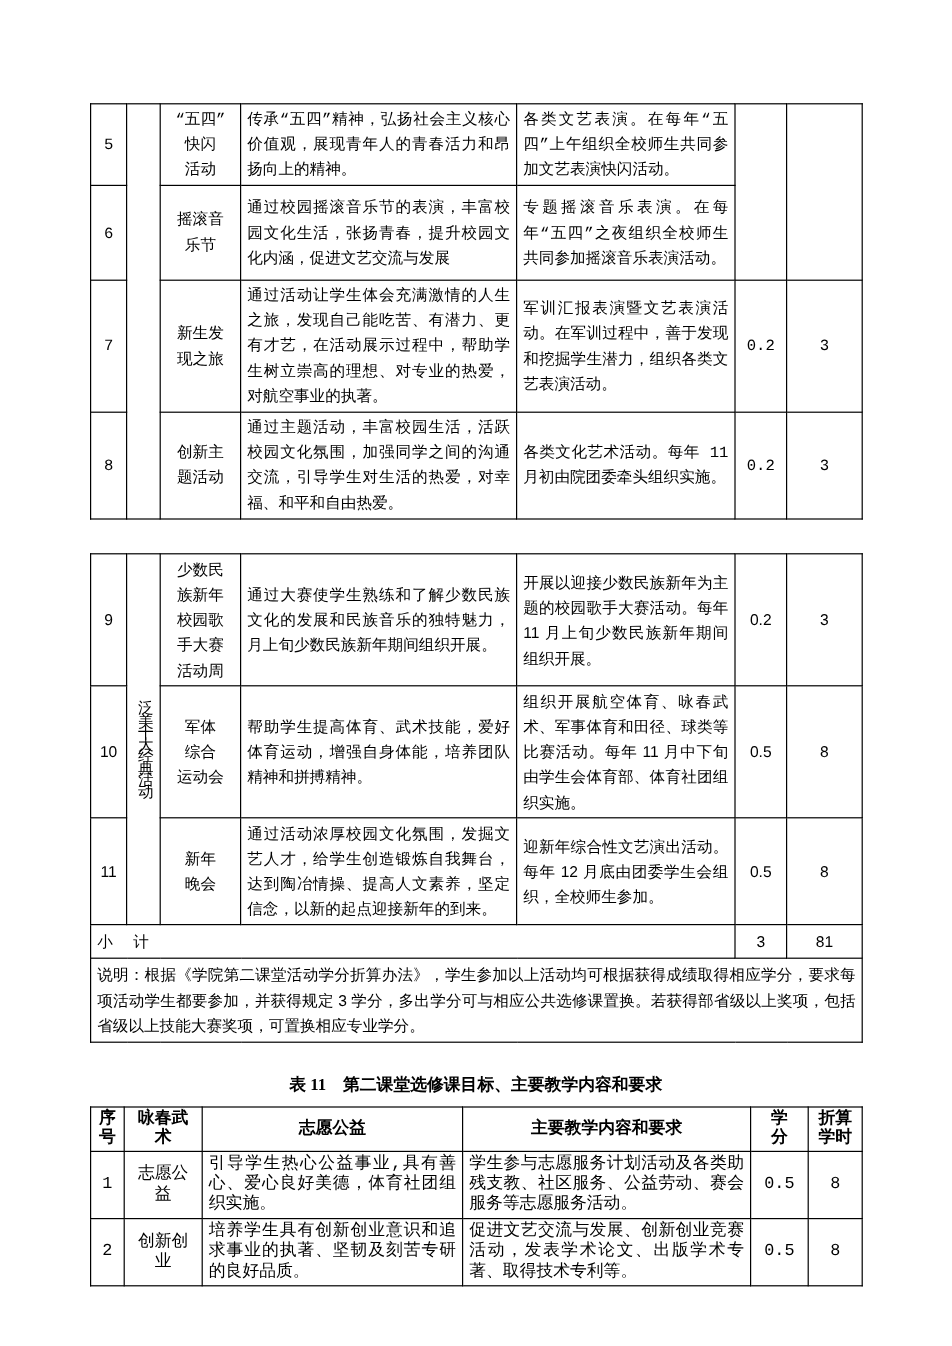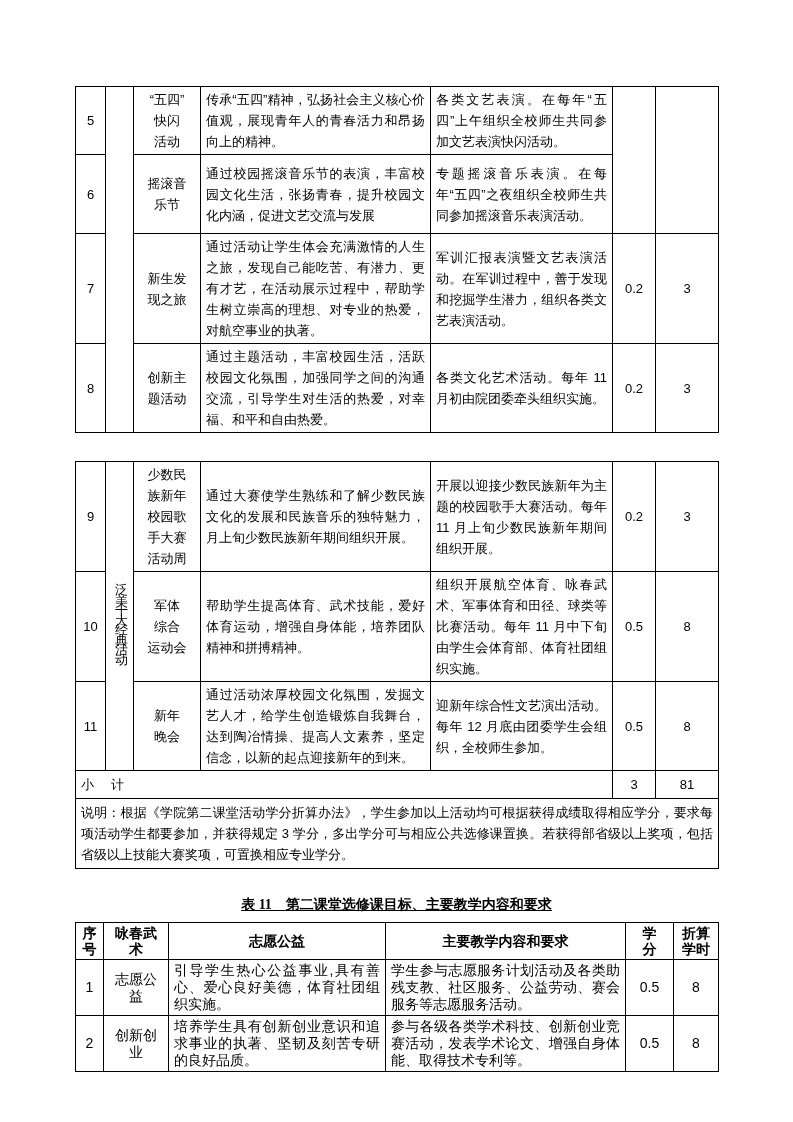--- a/index.html
+++ b/index.html
@@ -19,21 +19,21 @@
     width: 643px;
   }
   table.doc-table td {
     border: 1px solid #000;
     vertical-align: middle;
     box-sizing: border-box;
     padding: 2px 5px;
     overflow: hidden;
   }
   
-  .t-serif td { font-family: Liberation Sans, sans-serif; }
+  .t-serif td { font-family: Liberation Mono, monospace; }
   .t-sans  td { font-family: "Liberation Sans", sans-serif; }
   .t12 td { font-size: 13px; line-height: 21px; }
   .t3  td { font-size: 14px; line-height: 17px; }
 
   .c-no     { text-align: center; }
   .c-name   { text-align: center; white-space: pre-line; padding: 2px 2px; }
   .c-goal   { text-align: justify; }
   .c-content{ text-align: justify; }
   .c-credit { text-align: center; }
   .c-hours  { text-align: center; }
@@ -55,21 +55,20 @@
   .tbl-gap2 { margin-top: 28px; }
   .tbl-gap3 { margin-top: 8px; }
   .table-title {
     width: 643px;
     margin-top: 27px;
     text-align: center;
     font-family: "Liberation Serif", serif;
     font-size: 14px;
     font-weight: bold;
     line-height: 18px;
-    text-decoration: underline;
   }
   .t3-head td {
     font-weight: bold;
     text-align: center;
     white-space: pre-line;
     line-height: 16px;
   }
 </style>
 </head>
 <body>
@@ -210,20 +209,20 @@
         <td class="c-name">志愿公益</td>
         <td class="c-goal">引导学生热心公益事业,具有善心、爱心良好美德，体育社团组织实施。</td>
         <td class="c-content">学生参与志愿服务计划活动及各类助残支教、社区服务、公益劳动、赛会服务等志愿服务活动。</td>
         <td class="c-credit">0.5</td>
         <td class="c-hours">8</td>
       </tr>
       <tr style="height:52px">
         <td class="c-no">2</td>
         <td class="c-name">创新创业</td>
         <td class="c-goal">培养学生具有创新创业意识和追求事业的执著、坚韧及刻苦专研的良好品质。</td>
-        <td class="c-content">参与各级各类学术科技、创新创业竞赛活动，发表学术论文、增强自身体能、取得技术专利等。</td>
+        <td class="c-content">促进文艺交流与发展、创新创业竞赛活动，发表学术论文、出版学术专著、取得技术专利等。</td>
         <td class="c-credit">0.5</td>
         <td class="c-hours">8</td>
       </tr>
     </tbody>
   </table>
 
 </div>
 
 </body></html>

